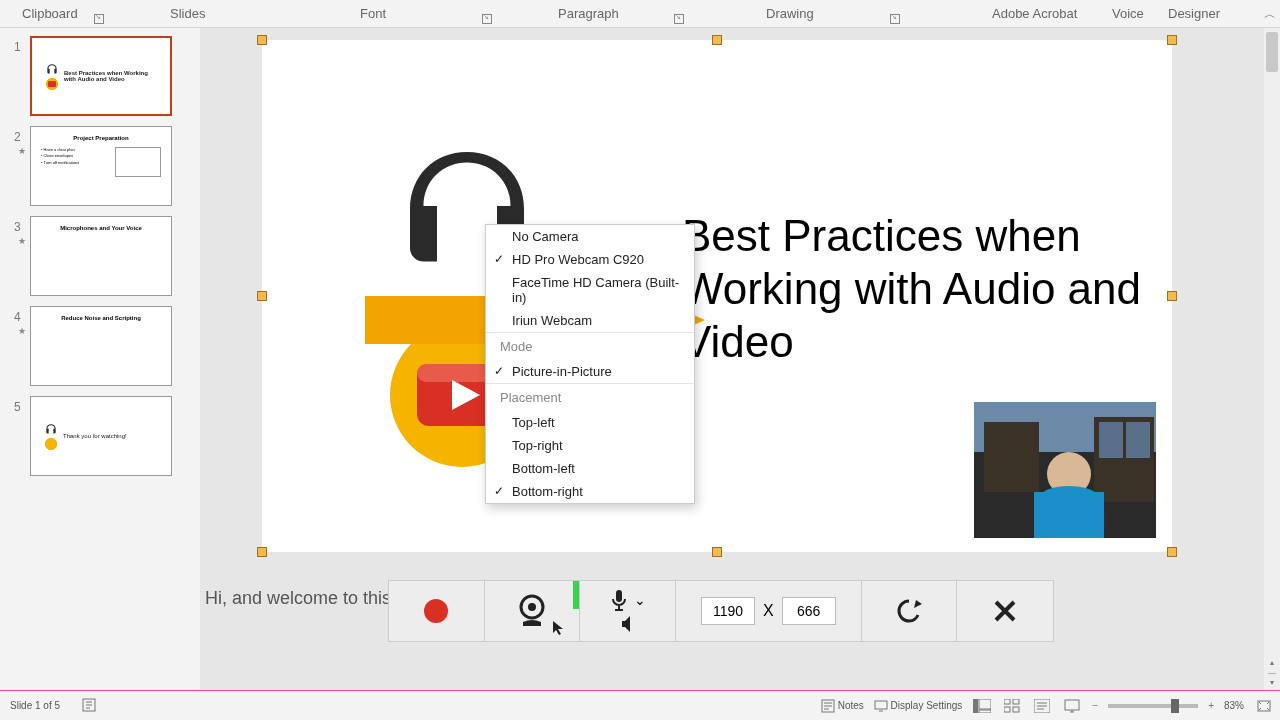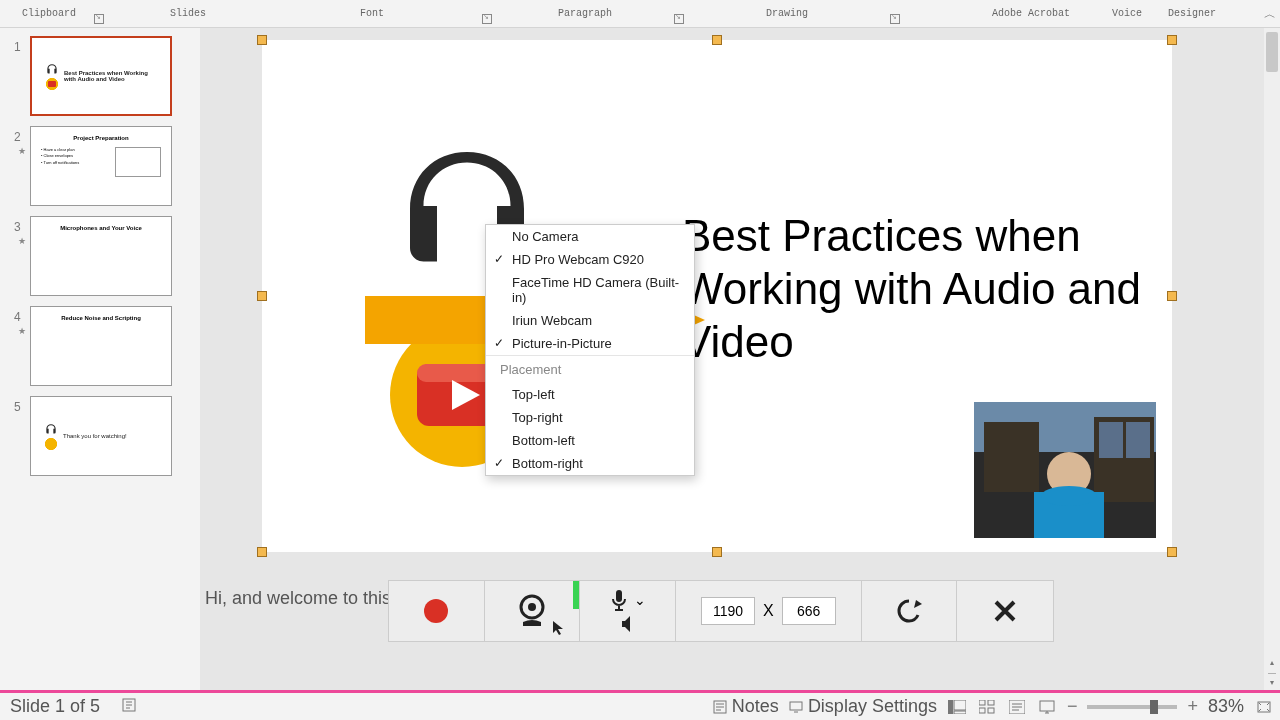--- a/index.html
+++ b/index.html
@@ -1,19 +1,19 @@
 <!DOCTYPE html>
 <html><head>
 <meta charset="utf-8">
 <style>
 * { margin: 0; padding: 0; box-sizing: border-box; font-family: 'Segoe UI', Arial, sans-serif; }
 body { width: 1280px; height: 720px; background: #f3f3f3; overflow: hidden; position: relative; }
 
 .ribbon-groups { height: 28px; background: #f3f3f3; display: flex; align-items: center; border-bottom: 1px solid #d4d4d4; position: relative; }
-.ribbon-group { position: absolute; font-size: 10px; color: #666; font-family: Liberation Mono, monospace; }
+.ribbon-group { position: absolute; font-size: 13px; color: #666; }
 .ribbon-launcher { width: 10px; height: 10px; border: 1px solid #888; position: absolute; }
 .ribbon-launcher::after { content: '↘'; font-size: 7px; position: absolute; top: -2px; left: 0; color: #888; }
 
 .main-area { display: flex; height: 662px; position: relative; }
 .thumbnails { width: 200px; background: #f3f3f3; padding: 8px 8px 8px 14px; overflow-y: auto; }
 .thumb-row { display: flex; margin-bottom: 10px; }
 .thumb-num { width: 16px; font-size: 12px; color: #777; padding-top: 4px; }
 .thumb { width: 142px; height: 80px; background: #fff; border: 1px solid #999; position: relative; }
 .thumb.selected { border: 2px solid #c43e1c; }
 .thumb-star { font-size: 9px; color: #888; margin-top: 2px; }
@@ -47,21 +47,21 @@
 .notes-text { position: absolute; left: 5px; top: 18px; font-size: 18px; color: #555; }
 
 .rec-toolbar { position: absolute; left: 188px; top: 10px; width: 666px; height: 62px; background: #ededed; border: 1px solid #ccc; display: flex; z-index: 3; }
 .rec-btn { border-right: 1px solid #ccc; display: flex; align-items: center; justify-content: center; position: relative; }
 .rec-record { width: 96px; } .rec-cam { width: 96px; } .rec-mic { width: 96px; flex-direction: column; }
 .rec-dims { width: 186px; gap: 8px; } .rec-reset { width: 96px; } .rec-close { width: 96px; border-right: none; }
 .dim-input { width: 54px; height: 28px; text-align: center; border: 1px solid #bbb; font-size: 14px; }
 .record-dot { width: 24px; height: 24px; border-radius: 50%; background: #d93025; }
 .mic-level { position: absolute; left: 0; top: 0; width: 6px; height: 28px; background: #39d353; }
 
-.statusbar { height: 30px; background: #f3f3f3; border-top: 3px solid #ec4899; display: flex; align-items: center; padding: 0 10px; font-size: 18px; color: #555; position: relative; }
+.statusbar { height: 30px; background: #f3f3f3; border-top: 1px solid #ec4899; display: flex; align-items: center; padding: 0 10px; font-size: 10px; color: #555; position: relative; }
 .status-right { position: absolute; right: 6px; display: flex; align-items: center; gap: 10px; padding-left: 8px; }
 .view-btn { width: 20px; height: 18px; display: inline-flex; align-items: center; justify-content: center; }
 .zoom-slider { width: 90px; height: 4px; background: #bbb; position: relative; }
 .zoom-thumb { width: 8px; height: 14px; background: #666; position: absolute; left: 70%; top: -5px; }
 
 .vscroll { position: absolute; right: 0; top: 0; bottom: 0; width: 16px; background: #efefef; }
 .vscroll-thumb { width: 12px; height: 40px; background: #c8c8c8; margin: 4px auto; border-radius: 2px; }
 .vscroll-arrows { position: absolute; bottom: 2px; width: 100%; }
 .varrow { font-size: 8px; text-align: center; color: #777; line-height: 10px; }
 
@@ -207,20 +207,21 @@
 
     <svg class="arrow-annotation" viewBox="0 0 340 80">
       <path fill="#f4a400" d="M0 16 L250 16 L250 0 L340 40 L250 80 L250 64 L0 64 Z"></path>
     </svg>
 
     <div class="dropdown-menu">
       <div class="menu-item"><span>No Camera</span></div>
       <div class="menu-item"><span class="menu-check">✓</span><span>HD Pro Webcam C920</span></div>
       <div class="menu-item"><span>FaceTime HD Camera (Built-in)</span></div>
       <div class="menu-item"><span>Iriun Webcam</span></div>
+      <div class="menu-header">Mode</div>
       <div class="menu-item"><span class="menu-check">✓</span><span>Picture-in-Picture</span></div>
       <div class="menu-header">Placement</div>
       <div class="menu-item"><span>Top-left</span></div>
       <div class="menu-item"><span>Top-right</span></div>
       <div class="menu-item"><span>Bottom-left</span></div>
       <div class="menu-item"><span class="menu-check">✓</span><span>Bottom-right</span></div>
     </div>
 
     <div class="notes-area">
       <span class="notes-text">Hi, and welcome to this p</span>

